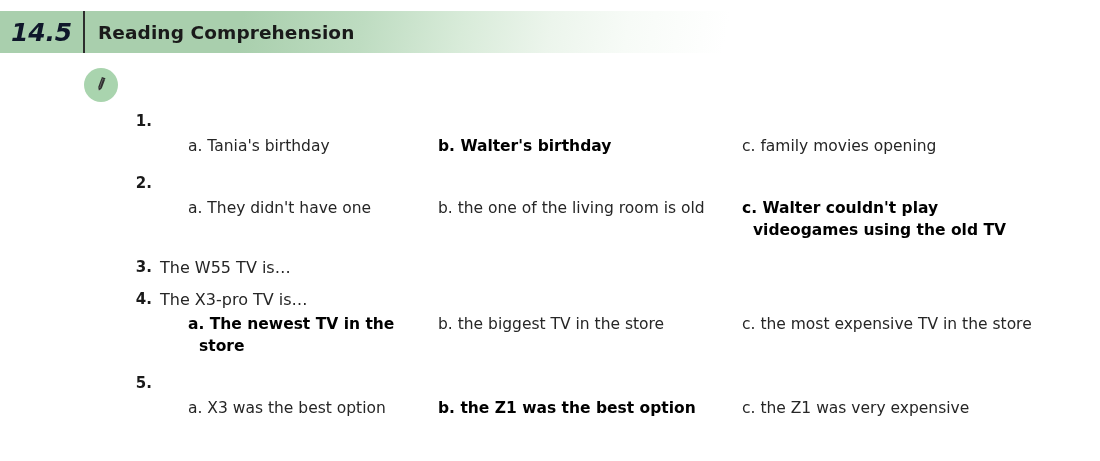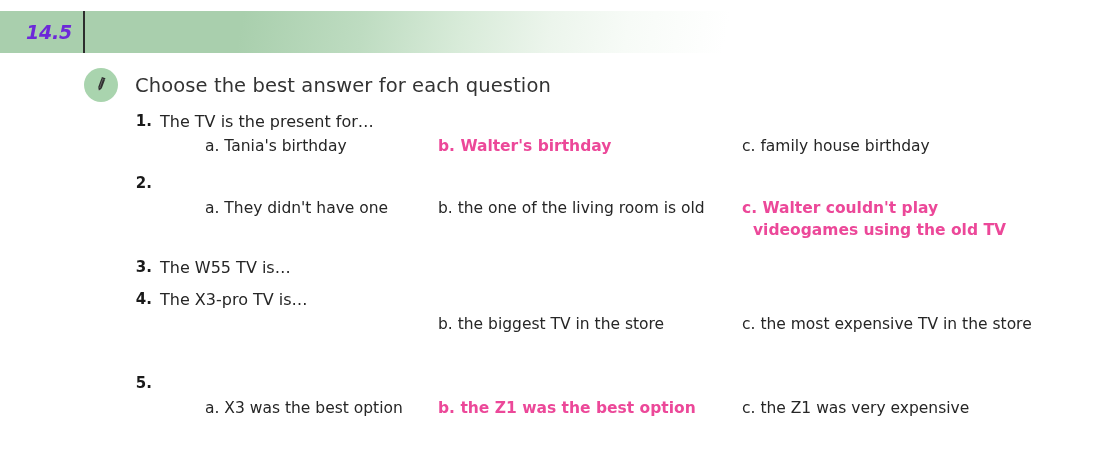--- a/index.html
+++ b/index.html
@@ -60,22 +60,22 @@
     left: 0;
     top: 0;
     width: 72px;
     height: 42px;
     display: flex;
     align-items: center;
     justify-content: flex-end;
     font-family: "DejaVu Sans", sans-serif;
     font-style: italic;
     font-weight: bold;
-    font-size: 19px;
-    color: #6d28d9;
+    font-size: 25px;
+    color: #0f172a;
     letter-spacing: -0.2px;
   }
   .header-title {
     position: absolute;
     left: 98px;
     top: 0;
     height: 42px;
     display: flex;
     align-items: center;
     font-family: "DejaVu Sans", sans-serif;
@@ -154,63 +154,62 @@
   .option {
     position: absolute;
     top: 0;
     font-family: "DejaVu Sans", sans-serif;
     font-size: 15.5px;
     line-height: 22px;
     color: #262626;
     text-indent: -11px;
     padding-left: 11px;
   }
-  .option.col-a { left: 205px; width: 240px; }
+  .option.col-a { left: 188px; width: 240px; }
   .option.col-b { left: 438px; width: 296px; }
   .option.col-c { left: 742px; width: 290px; }
   .option.correct {
-    color: #ec4899;
+    color: #000000;
     font-weight: bold;
   }
 </style>
 </head>
 <body>
 
 <div class="header">
   <div class="header-fade"></div>
   <div class="header-solid"></div>
   <div class="header-divider"></div>
   <div class="header-number">14.5</div>
+  <div class="header-title">Reading Comprehension</div>
 </div>
 
 <div class="instruction">
   <div class="pencil-badge">
     <svg width="20" height="20" viewBox="0 0 20 20" aria-hidden="true">
       <g transform="rotate(20 10 10)">
         <path d="M8.1 2.2 h3.8 v1.5 h-3.8 z" fill="#2f2f2f"></path>
         <path d="M8.1 3.7 h3.8 v9.1 h-3.8 z" fill="#2f2f2f"></path>
         <path d="M9.3 3.7 h0.7 v9.1 h-0.7 z" fill="#6f6f6f"></path>
         <path d="M8.1 12.8 h3.8 l-1.9 3.6 z" fill="#2f2f2f"></path>
         <path d="M9.35 15.2 l0.65 1.2 l0.65 -1.2 z" fill="#f2f2f2"></path>
       </g>
     </svg>
   </div>
-  <div class="instruction-text">Choose the best answer for each question</div>
 </div>
 
 <div class="questions">
     <div class="question-block">
       <div class="q-stem">
         <span class="q-number">1.</span>
-        <span class="q-text">The TV is the present for…</span>
       </div>
       <div class="q-options" style="height: 30px;">
         <div class="option col-a">a. Tania's birthday</div>
         <div class="option col-b correct">b. Walter's birthday</div>
-        <div class="option col-c">c. family house birthday</div>
+        <div class="option col-c">c. family movies opening</div>
       </div>
     </div>
     <div class="question-block">
       <div class="q-stem">
         <span class="q-number">2.</span>
       </div>
       <div class="q-options" style="height: 52px;">
         <div class="option col-a">a. They didn't have one</div>
         <div class="option col-b">b. the one of the living room is old</div>
         <div class="option col-c correct">c. Walter couldn't play videogames using the old TV</div>
@@ -221,20 +220,21 @@
         <span class="q-number">3.</span>
         <span class="q-text">The W55 TV is…</span>
       </div>
     </div>
     <div class="question-block">
       <div class="q-stem">
         <span class="q-number">4.</span>
         <span class="q-text">The X3-pro TV is…</span>
       </div>
       <div class="q-options" style="height: 52px;">
+        <div class="option col-a correct">a. The newest TV in the store</div>
         <div class="option col-b">b. the biggest TV in the store</div>
         <div class="option col-c">c. the most expensive TV in the store</div>
       </div>
     </div>
     <div class="question-block">
       <div class="q-stem">
         <span class="q-number">5.</span>
       </div>
       <div class="q-options" style="height: 30px;">
         <div class="option col-a">a. X3 was the best option</div>

